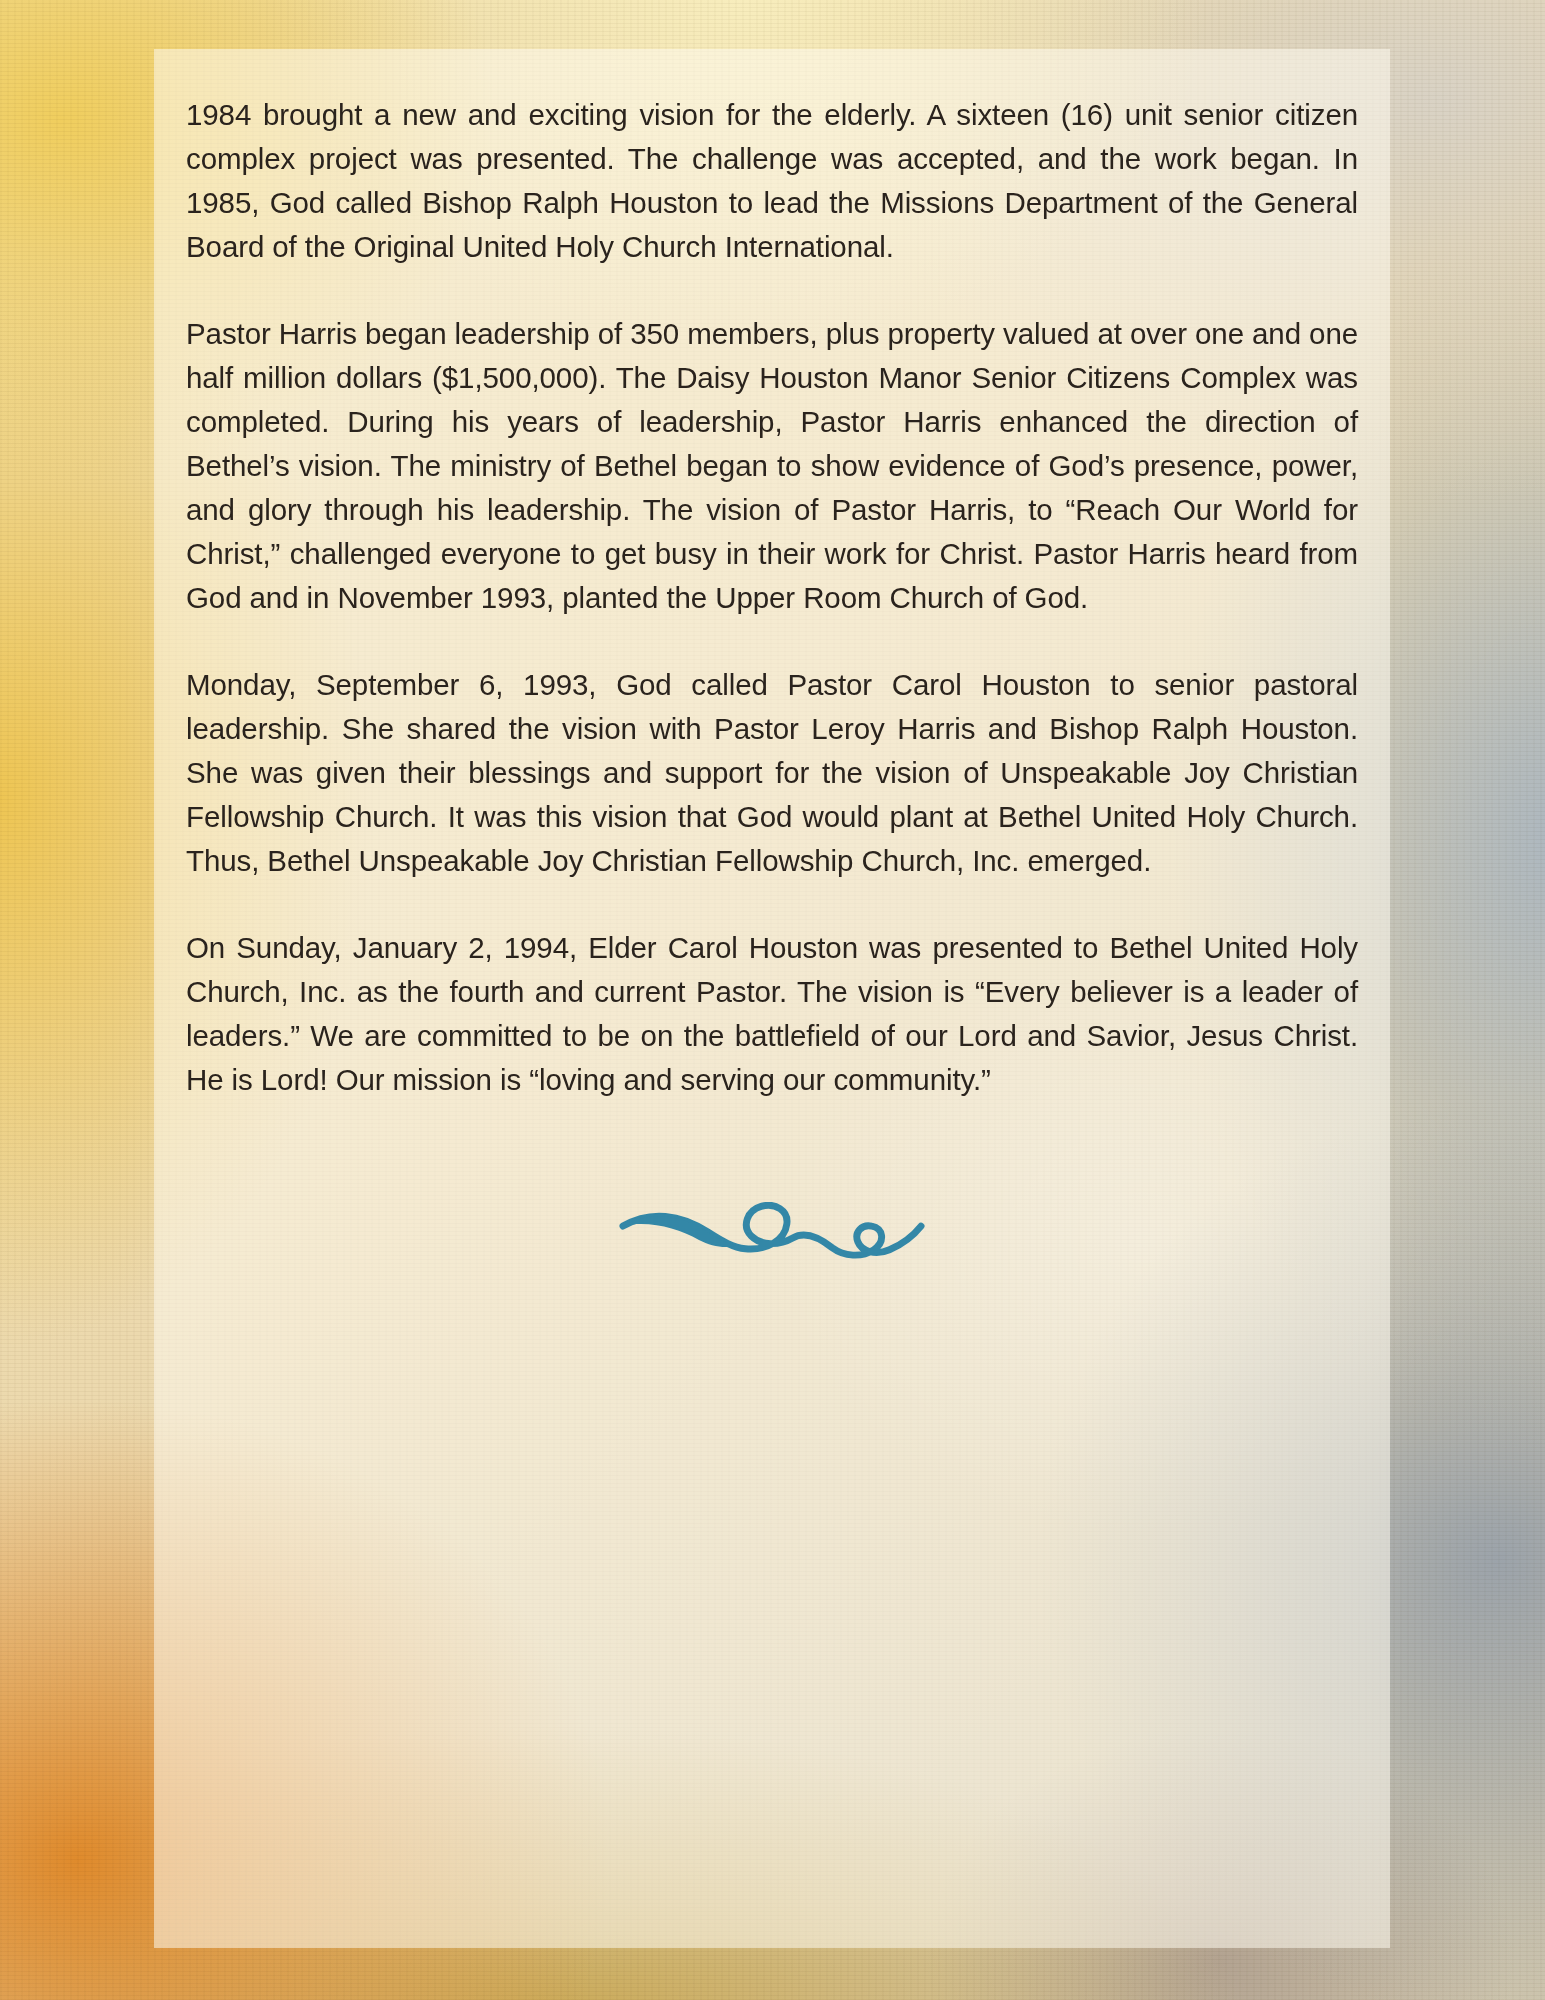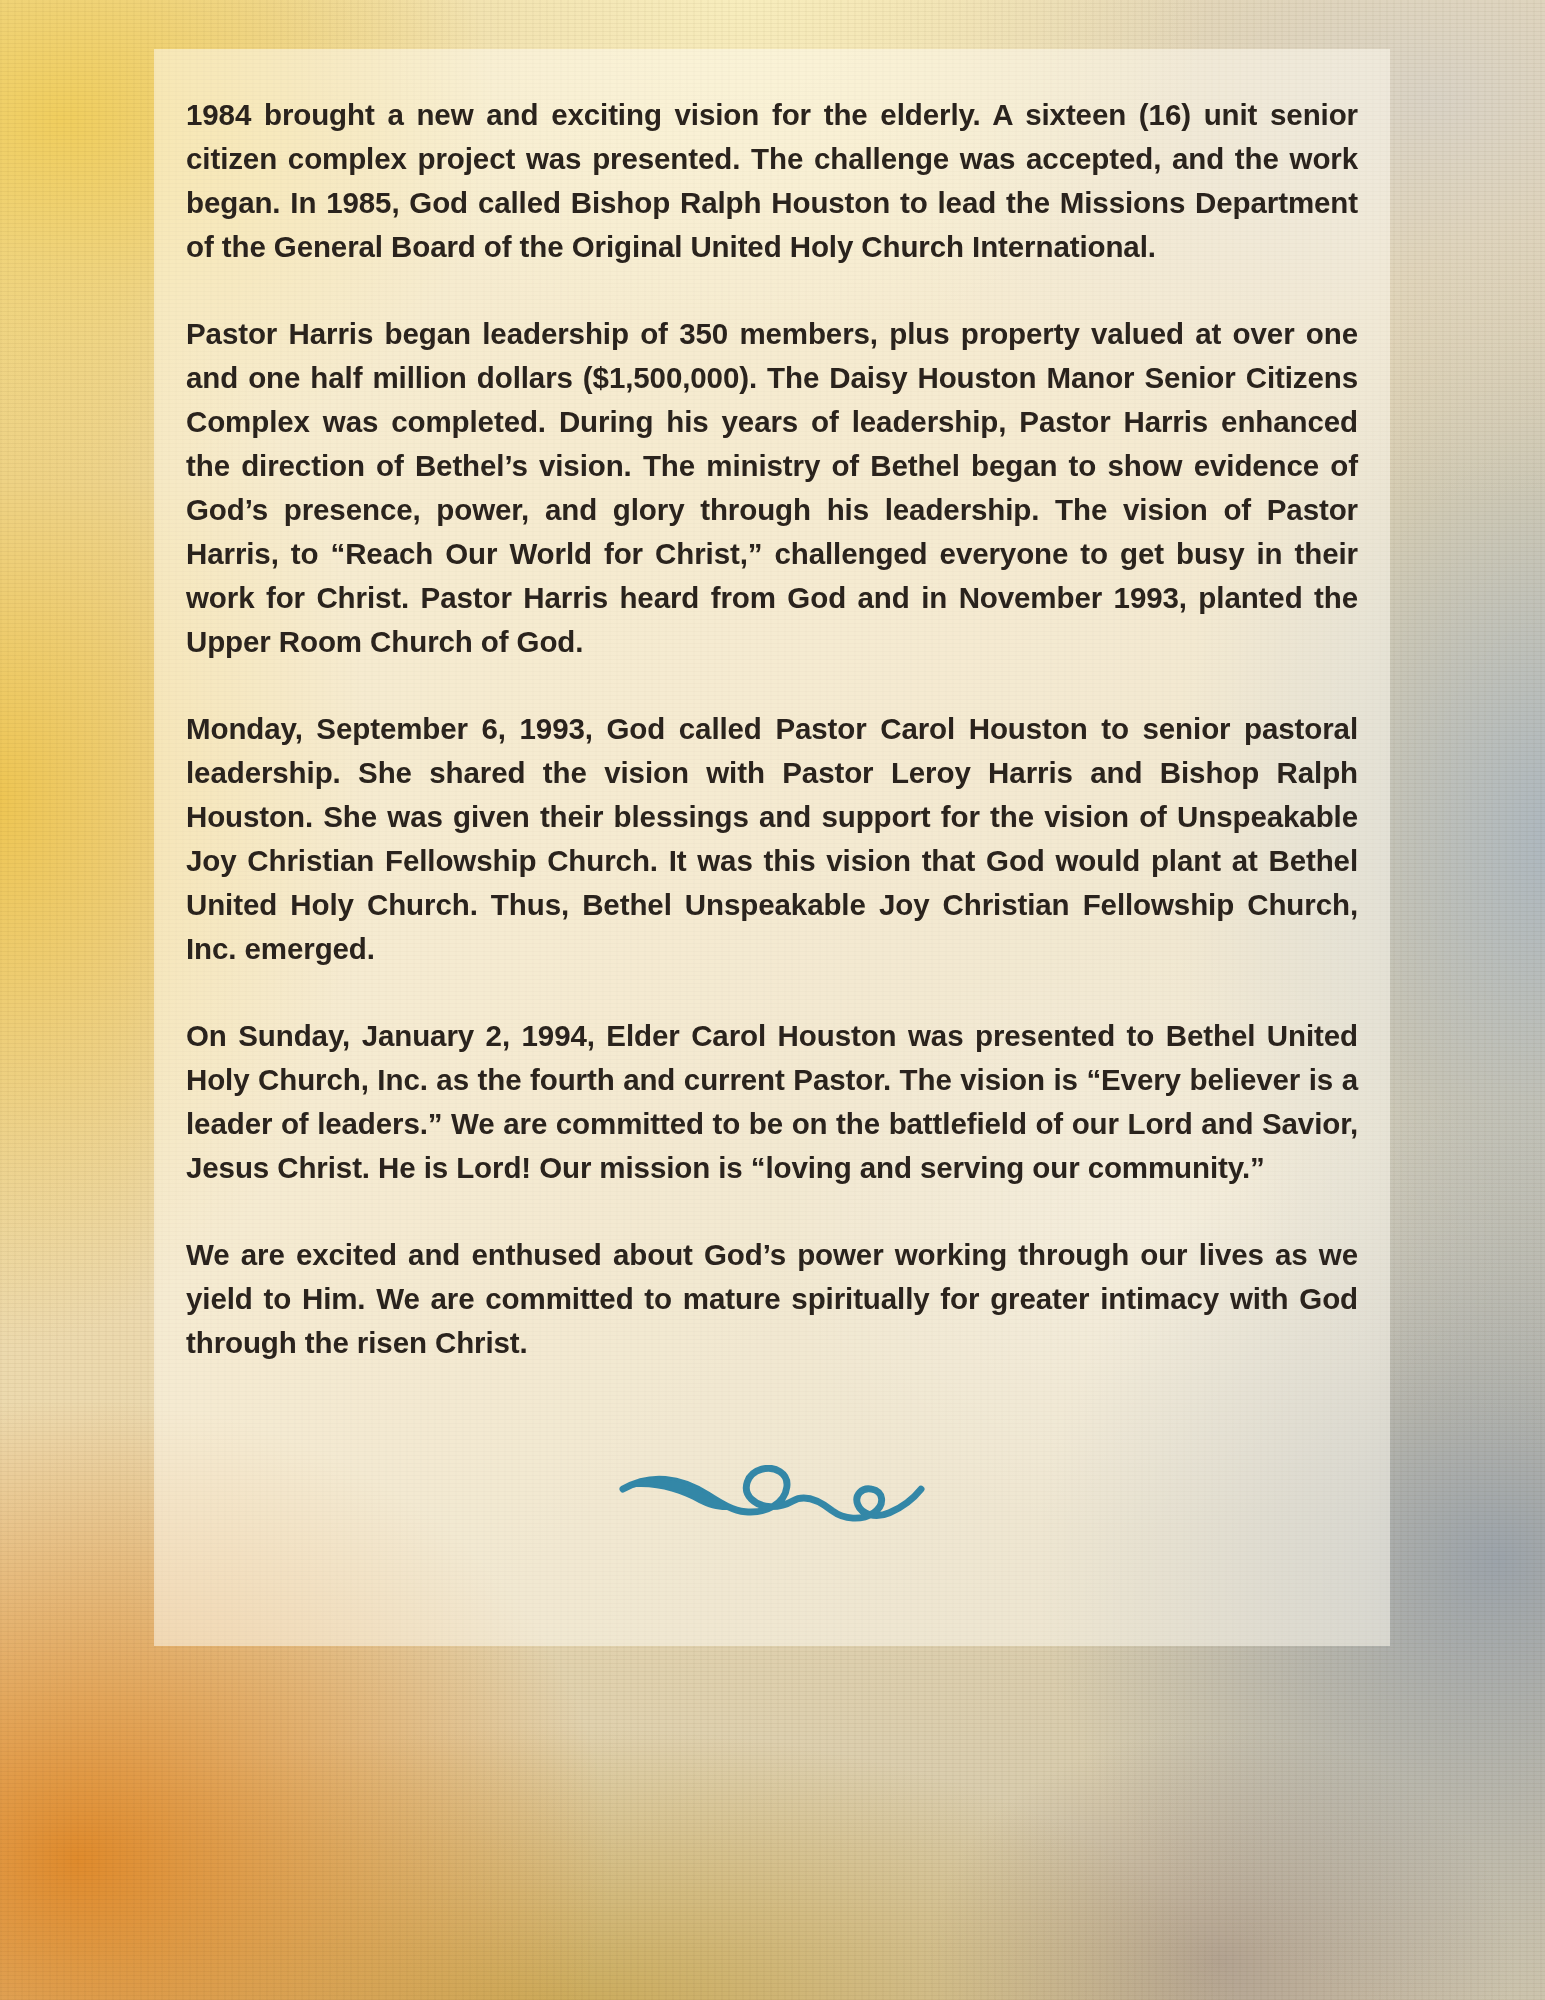--- a/index.html
+++ b/index.html
@@ -39,25 +39,24 @@
       repeating-linear-gradient(0deg, rgba(105,88,55,0.055) 0px, rgba(105,88,55,0.055) 1px, transparent 1px, transparent 4px),
       repeating-linear-gradient(90deg, rgba(120,100,60,0.03) 0px, rgba(120,100,60,0.03) 2px, transparent 2px, transparent 7px);
     mix-blend-mode: multiply;
   }
   
   .panel {
     position: absolute;
     left: 154px;
     top: 49px;
     width: 1236px;
-    height: 1597px;
+    height: 1899px;
     background: rgba(253,249,238,0.55);
     box-sizing: border-box;
     padding: 44px 32px 12px 32px;
-    font-weight: bold;
   }
   .para {
     margin: 0 0 43px 0;
     color: #2a231d;
     font-size: 29.5px;
     line-height: 44px;
     text-align: justify;
     letter-spacing: -0.1px;
   }
   .divider {
@@ -74,21 +73,20 @@
 
 <div class="page">
   <div class="bg"></div>
   <div class="texture"></div>
 
   <div class="panel">
     <p class="para">1984 brought a new and exciting vision for the elderly. A sixteen (16) unit senior citizen complex project was presented. The challenge was accepted, and the work began. In 1985, God called Bishop Ralph Houston to lead the Missions Department of the General Board of the Original United Holy Church International.</p>
     <p class="para">Pastor Harris began leadership of 350 members, plus property valued at over one and one half million dollars ($1,500,000). The Daisy Houston Manor Senior Citizens Complex was completed. During his years of leadership, Pastor Harris enhanced the direction of Bethel’s vision. The ministry of Bethel began to show evidence of God’s presence, power, and glory through his leadership. The vision of Pastor Harris, to “Reach Our World for Christ,” challenged everyone to get busy in their work for Christ. Pastor Harris heard from God and in November 1993, planted the Upper Room Church of God.</p>
     <p class="para">Monday, September 6, 1993, God called Pastor Carol Houston to senior pastoral leadership. She shared the vision with Pastor Leroy Harris and Bishop Ralph Houston. She was given their blessings and support for the vision of Unspeakable Joy Christian Fellowship Church. It was this vision that God would plant at Bethel United Holy Church. Thus, Bethel Unspeakable Joy Christian Fellowship Church, Inc. emerged.</p>
     <p class="para">On Sunday, January 2, 1994, Elder Carol Houston was presented to Bethel United Holy Church, Inc. as the fourth and current Pastor. The vision is “Every believer is a leader of leaders.” We are committed to be on the battlefield of our Lord and Savior, Jesus Christ. He is Lord! Our mission is “loving and serving our community.”</p>
-    <p class="para">We are excited and enthused about God’s power working through our lives as we yield to Him. We are committed to mature spiritually for greater intimacy with God through the risen Christ.</p>
 
     <div class="divider">
       <svg width="306" height="64" viewBox="0 0 310 64" aria-hidden="true">
         <path d="M4,24 C32,8 62,12 90,30 C104,39 116,46 128,47 C150,49 168,38 170,22 C172,8 158,0 144,4 C130,8 124,24 134,34 C144,44 162,44 176,36 C190,28 206,38 216,46 C228,55 246,56 258,48 C270,40 268,26 256,24 C246,22 238,30 242,40 C246,50 260,54 274,48 C288,42 298,34 306,24" fill="none" stroke-width="7" stroke-linecap="round" stroke="#3387a7"></path>
         <path d="M4,24 C32,8 62,12 90,30 C99,36 108,41 118,44 C106,47 93,44 81,38 C59,26 30,18 4,24 Z" stroke="none" fill="#3387a7"></path>
       </svg>
     </div>
   </div>
 </div>
 

